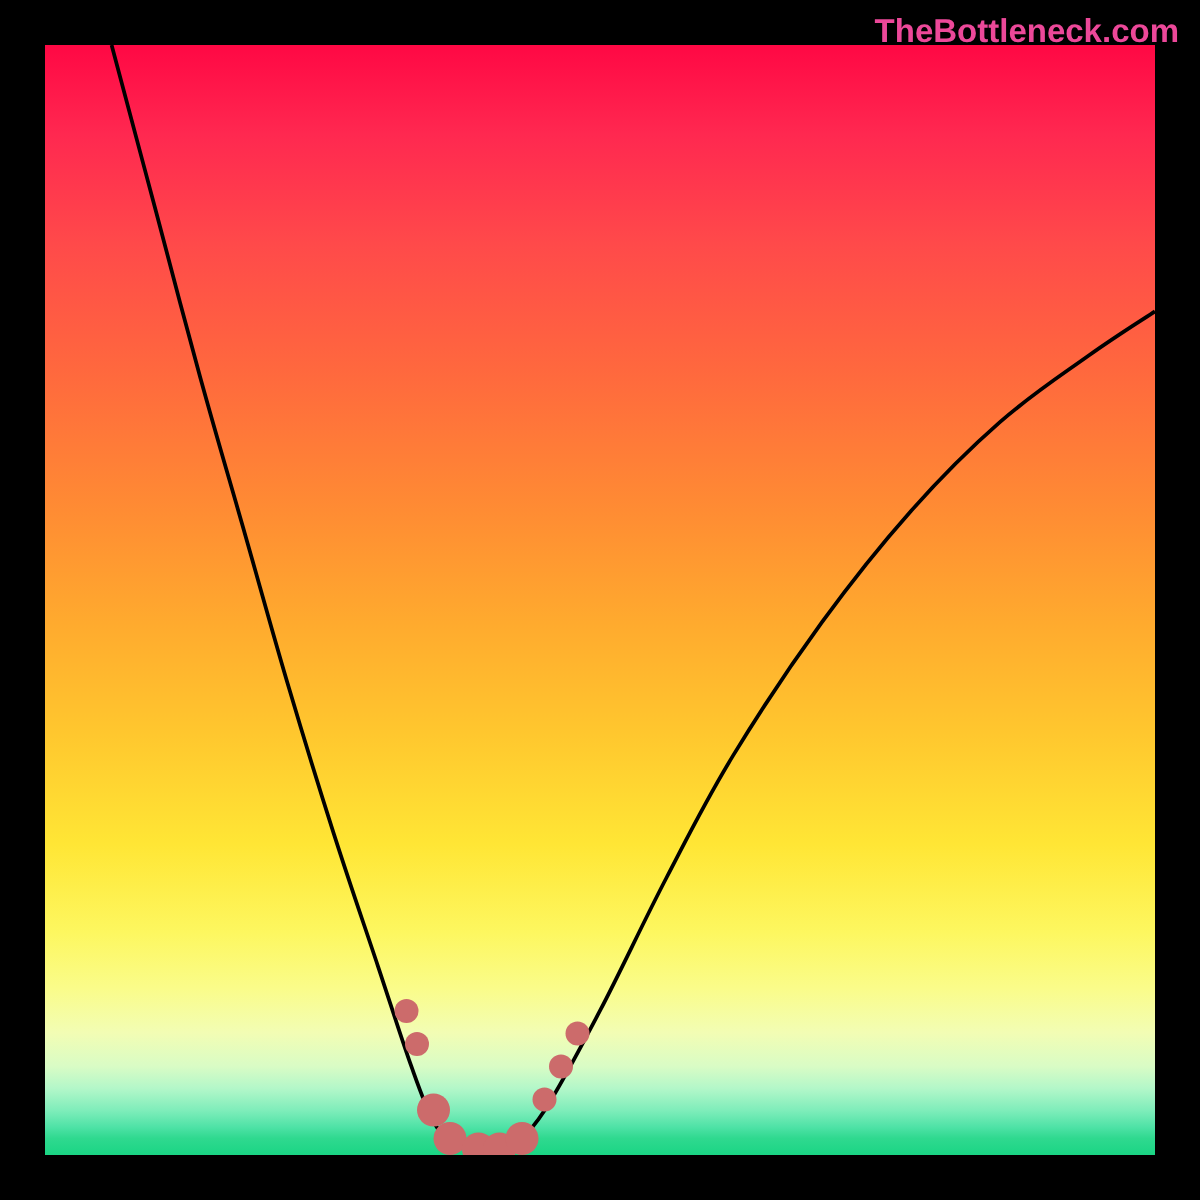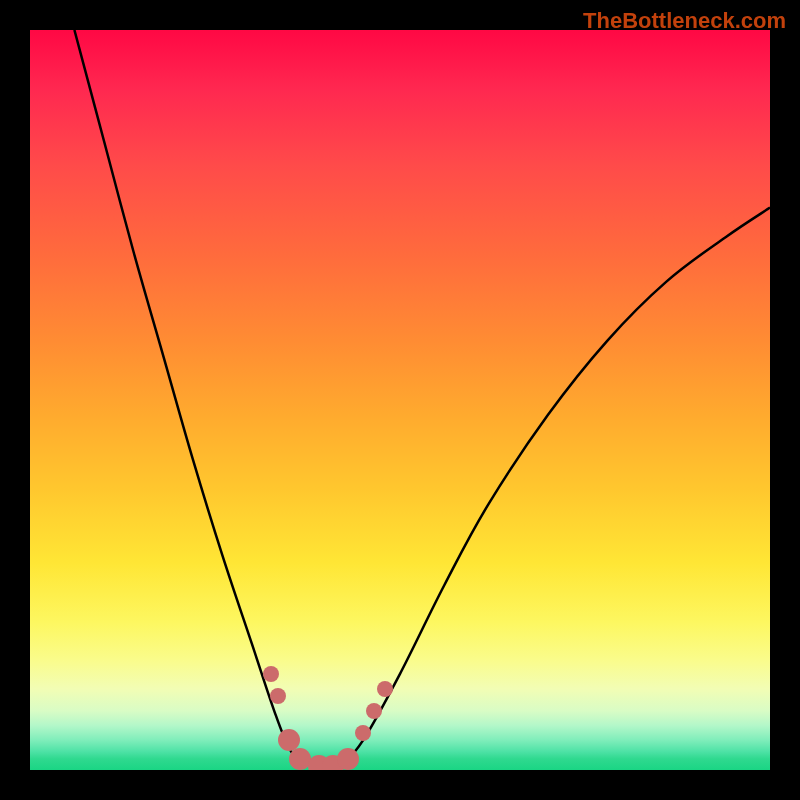--- a/index.html
+++ b/index.html
@@ -11,21 +11,21 @@
       width: 800px;
       height: 800px;
       background: #000;
       position: relative;
       font-family: Arial, sans-serif;
     }
     .attribution {
       position: absolute;
       top: 8px;
       right: 14px;
-      color: #c2410c;
+      color: #ec4899;
       font-size: 22px;
       font-weight: bold;
       z-index: 10;
     }
     .chart-container {
       position: absolute;
       top: 30px;
       left: 30px;
       width: 740px;
       height: 740px;

